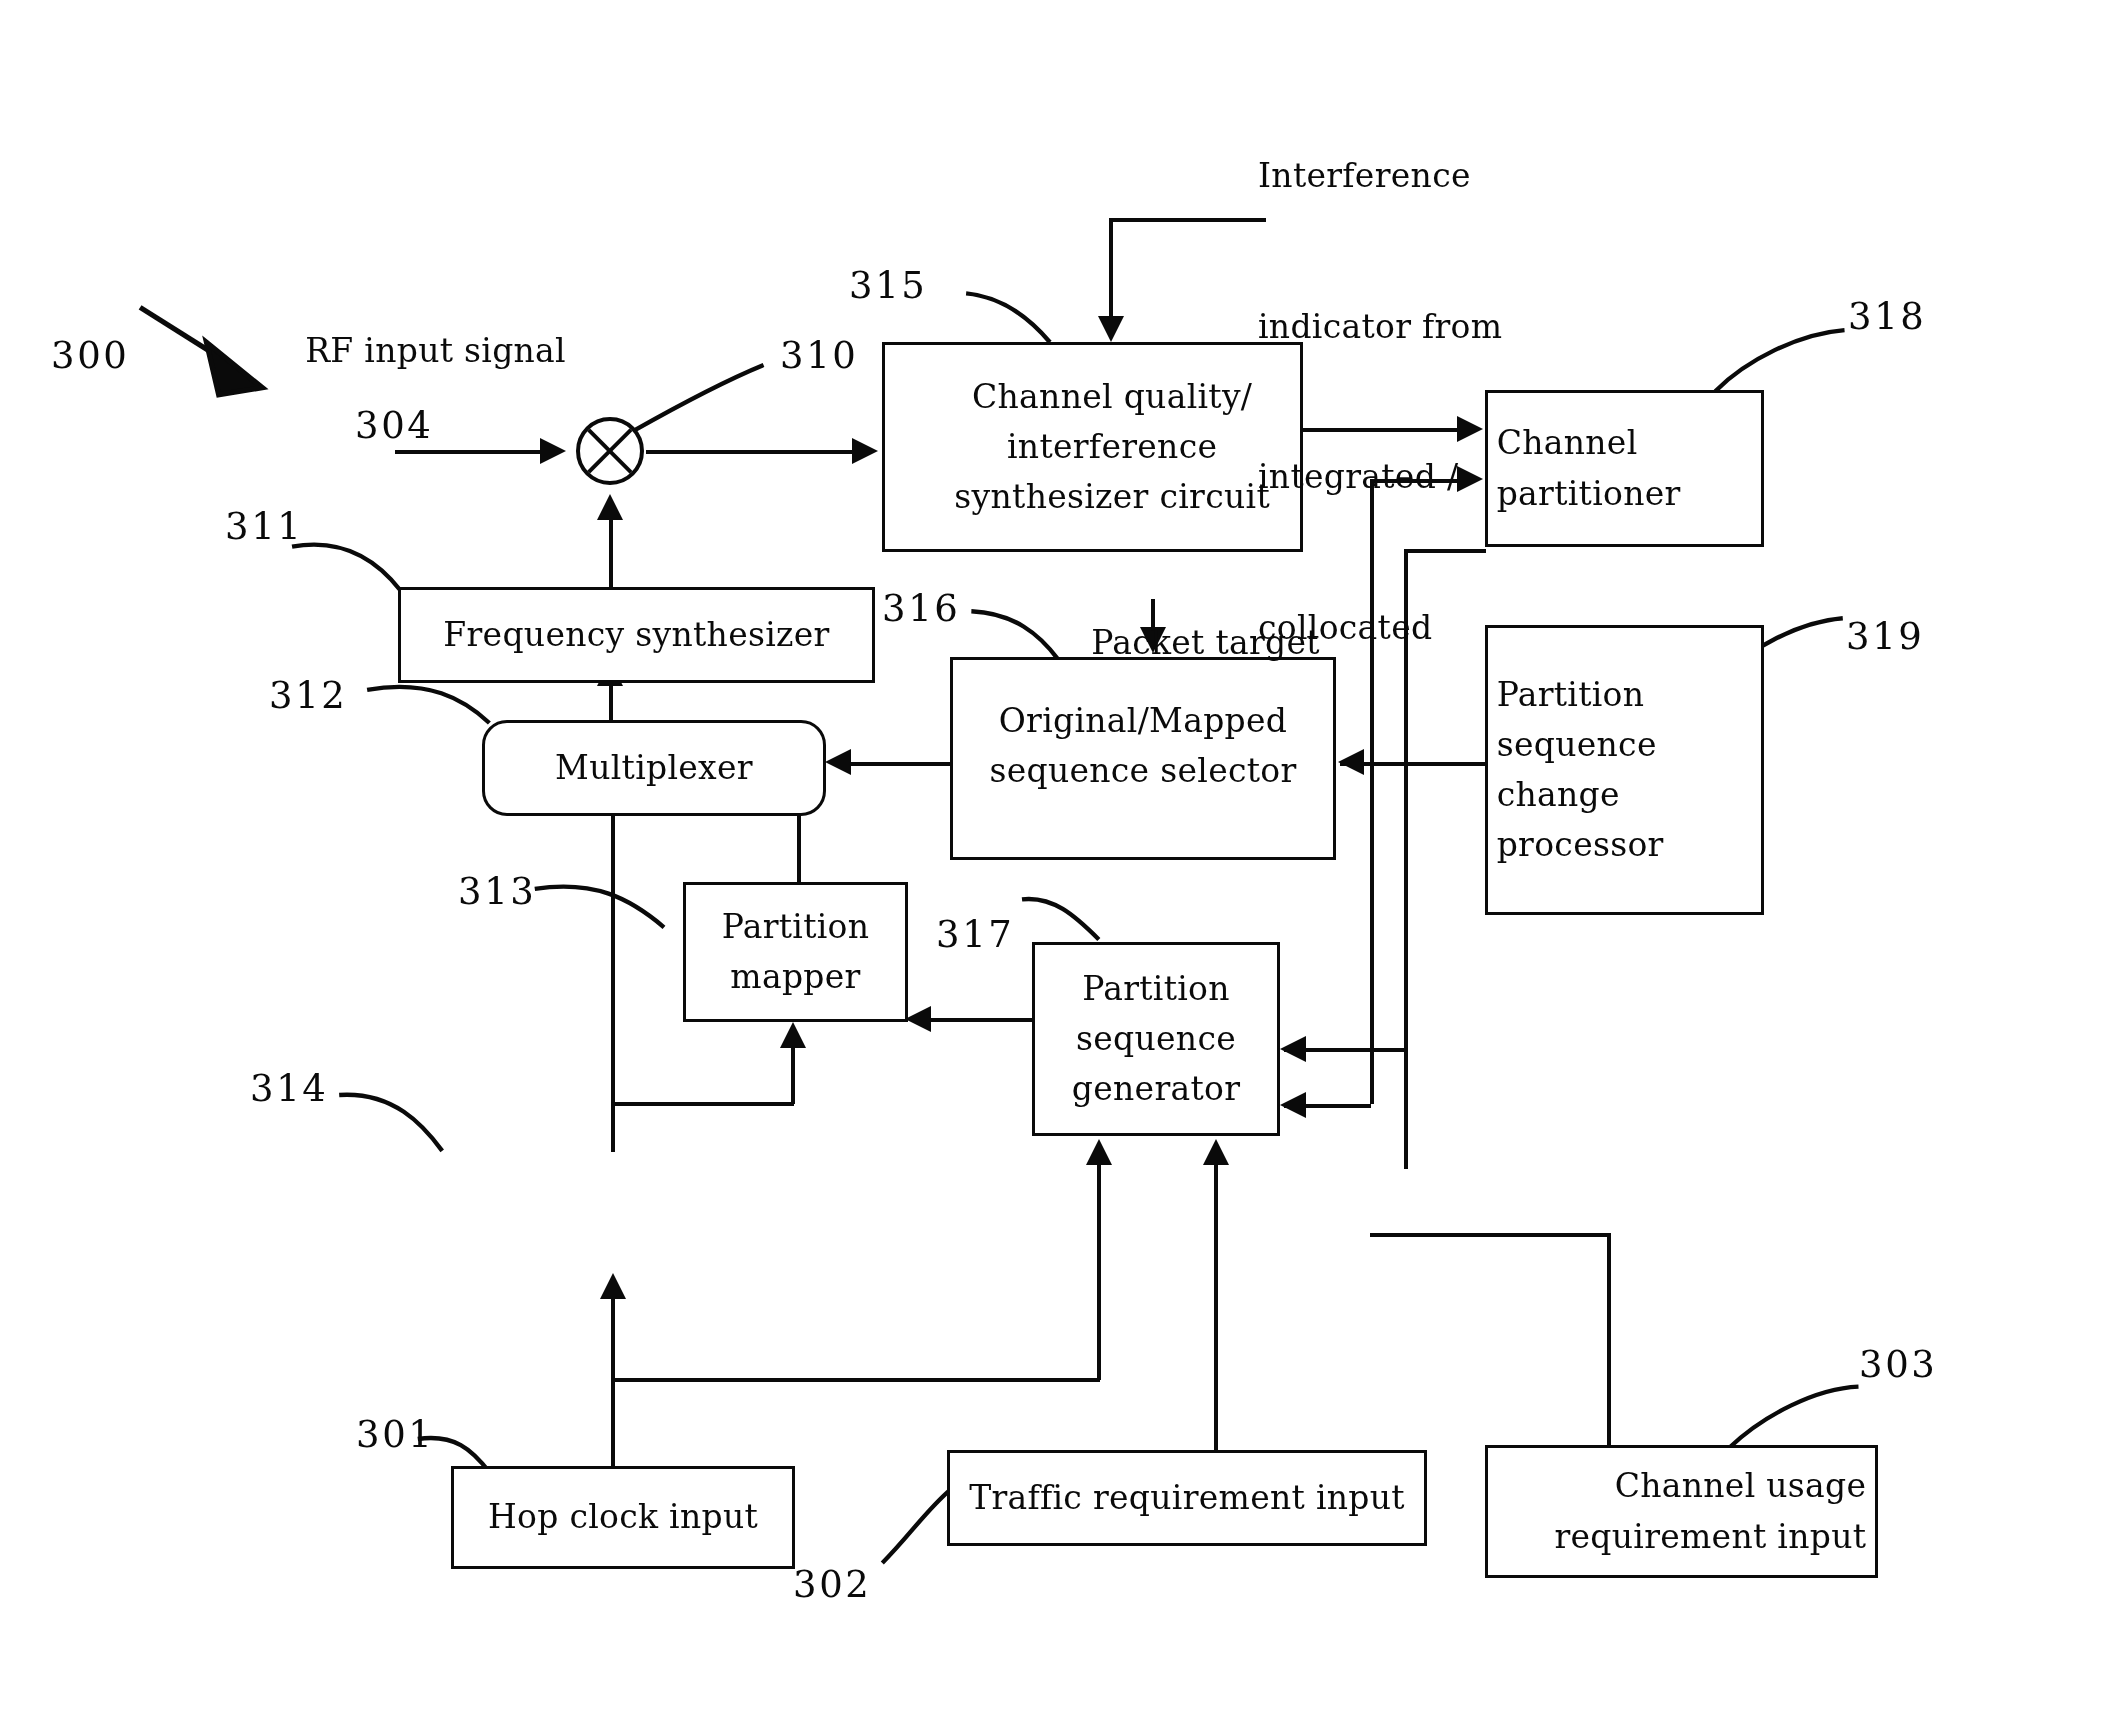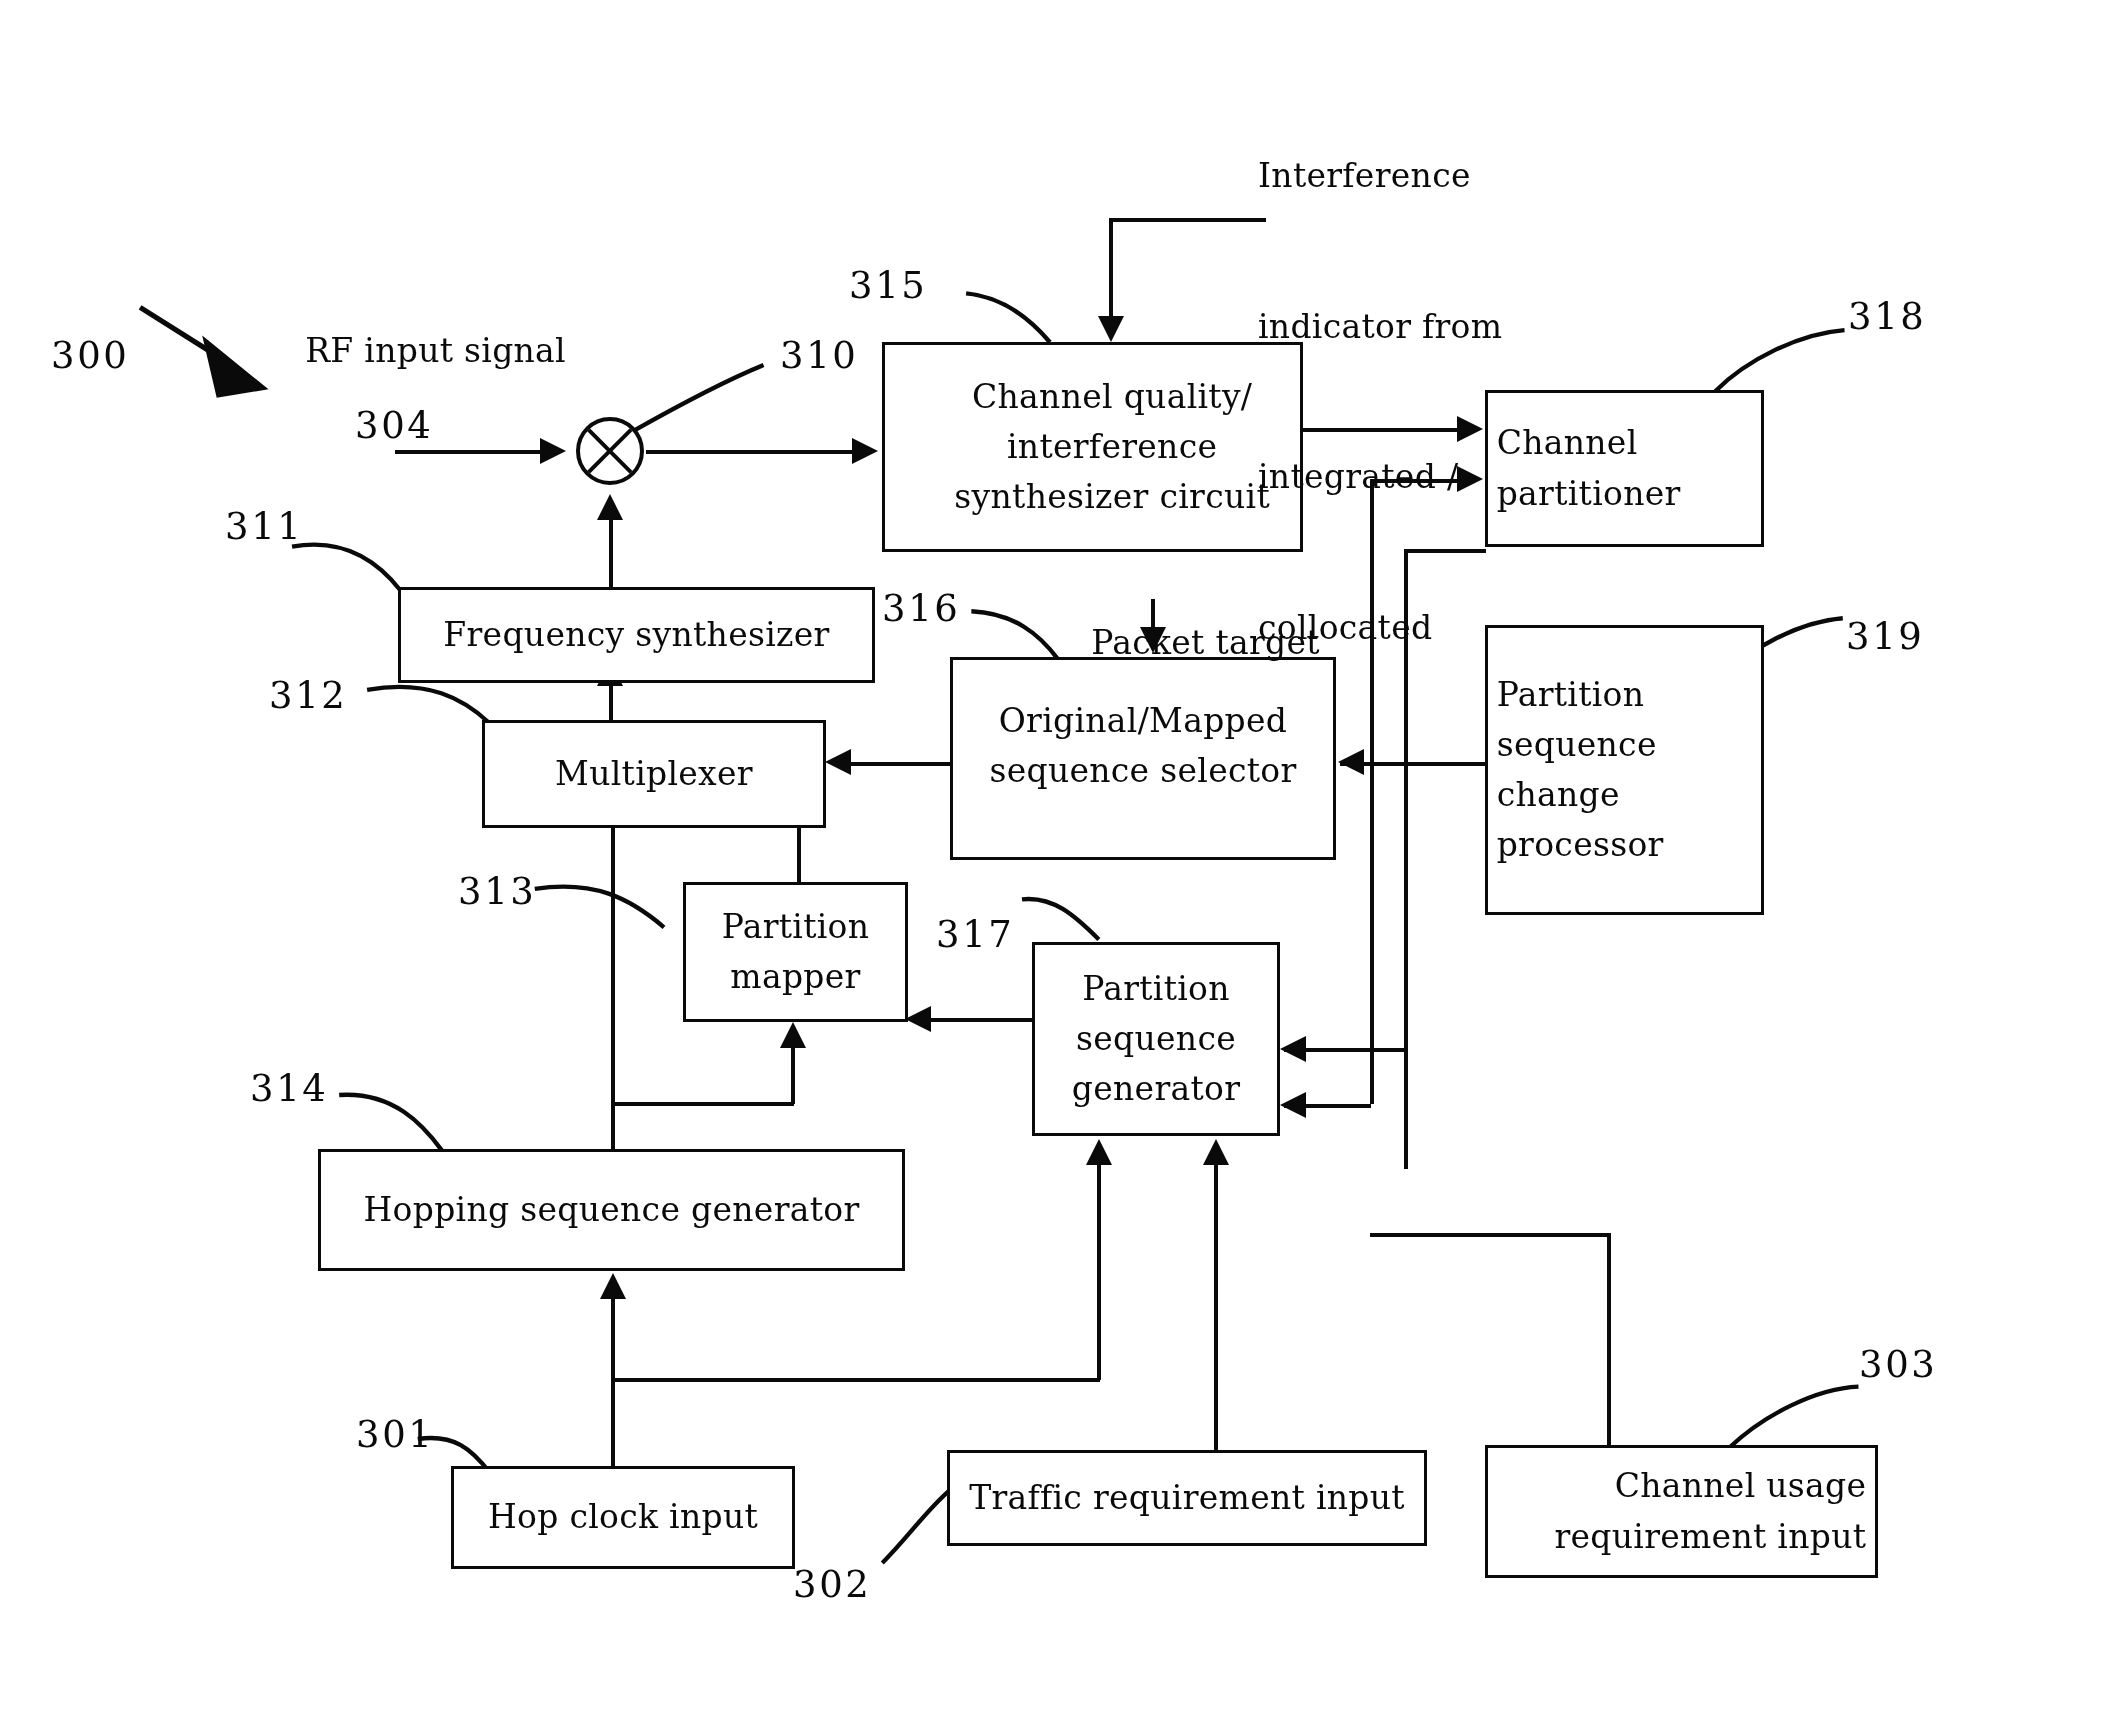--- a/index.html
+++ b/index.html
@@ -183,21 +183,21 @@
       <span>sequence</span><br>
       <span>change</span><br>
       <span>processor</span>
     </span>
   </div>
 
   <div class="box" id="b311" style="left:398px; top:587px; width:477px; height:96px;">
     <span>Frequency synthesizer</span>
   </div>
 
-  <div class="box" id="b312" style="left:482px; top:720px; width:344px; height:108px;">
+  <div class="box" id="b312" style="left:482px; top:720px; width:344px; height:96px;border-radius:25px;">
     <span>Multiplexer</span>
   </div>
 
   <div class="box" id="b316" style="left:950px; top:657px; width:386px; height:203px;">
     <span style="margin-top:-24.5px;">
       <span>Original/Mapped</span><br>
       <span>sequence selector</span>
     </span>
   </div>
 
@@ -209,23 +209,20 @@
   </div>
 
   <div class="box" id="b317" style="left:1032px; top:942px; width:248px; height:194px;">
     <span>
       <span>Partition</span><br>
       <span>sequence</span><br>
       <span>generator</span>
     </span>
   </div>
 
-  <div class="box" id="b314" style="left:318px; top:1149px; width:587px; height:122px;">
-    <span>Hopping sequence generator</span>
-  </div>
 
   <div class="box" id="b301" style="left:451px; top:1466px; width:344px; height:103px;">
     <span>Hop clock input</span>
   </div>
 
   <div class="box" id="b302" style="left:947px; top:1450px; width:480px; height:96px;">
     <span>Traffic requirement input</span>
   </div>
 
   <div class="box" id="b303" style="left:1485px; top:1445px; width:393px; height:133px;">

